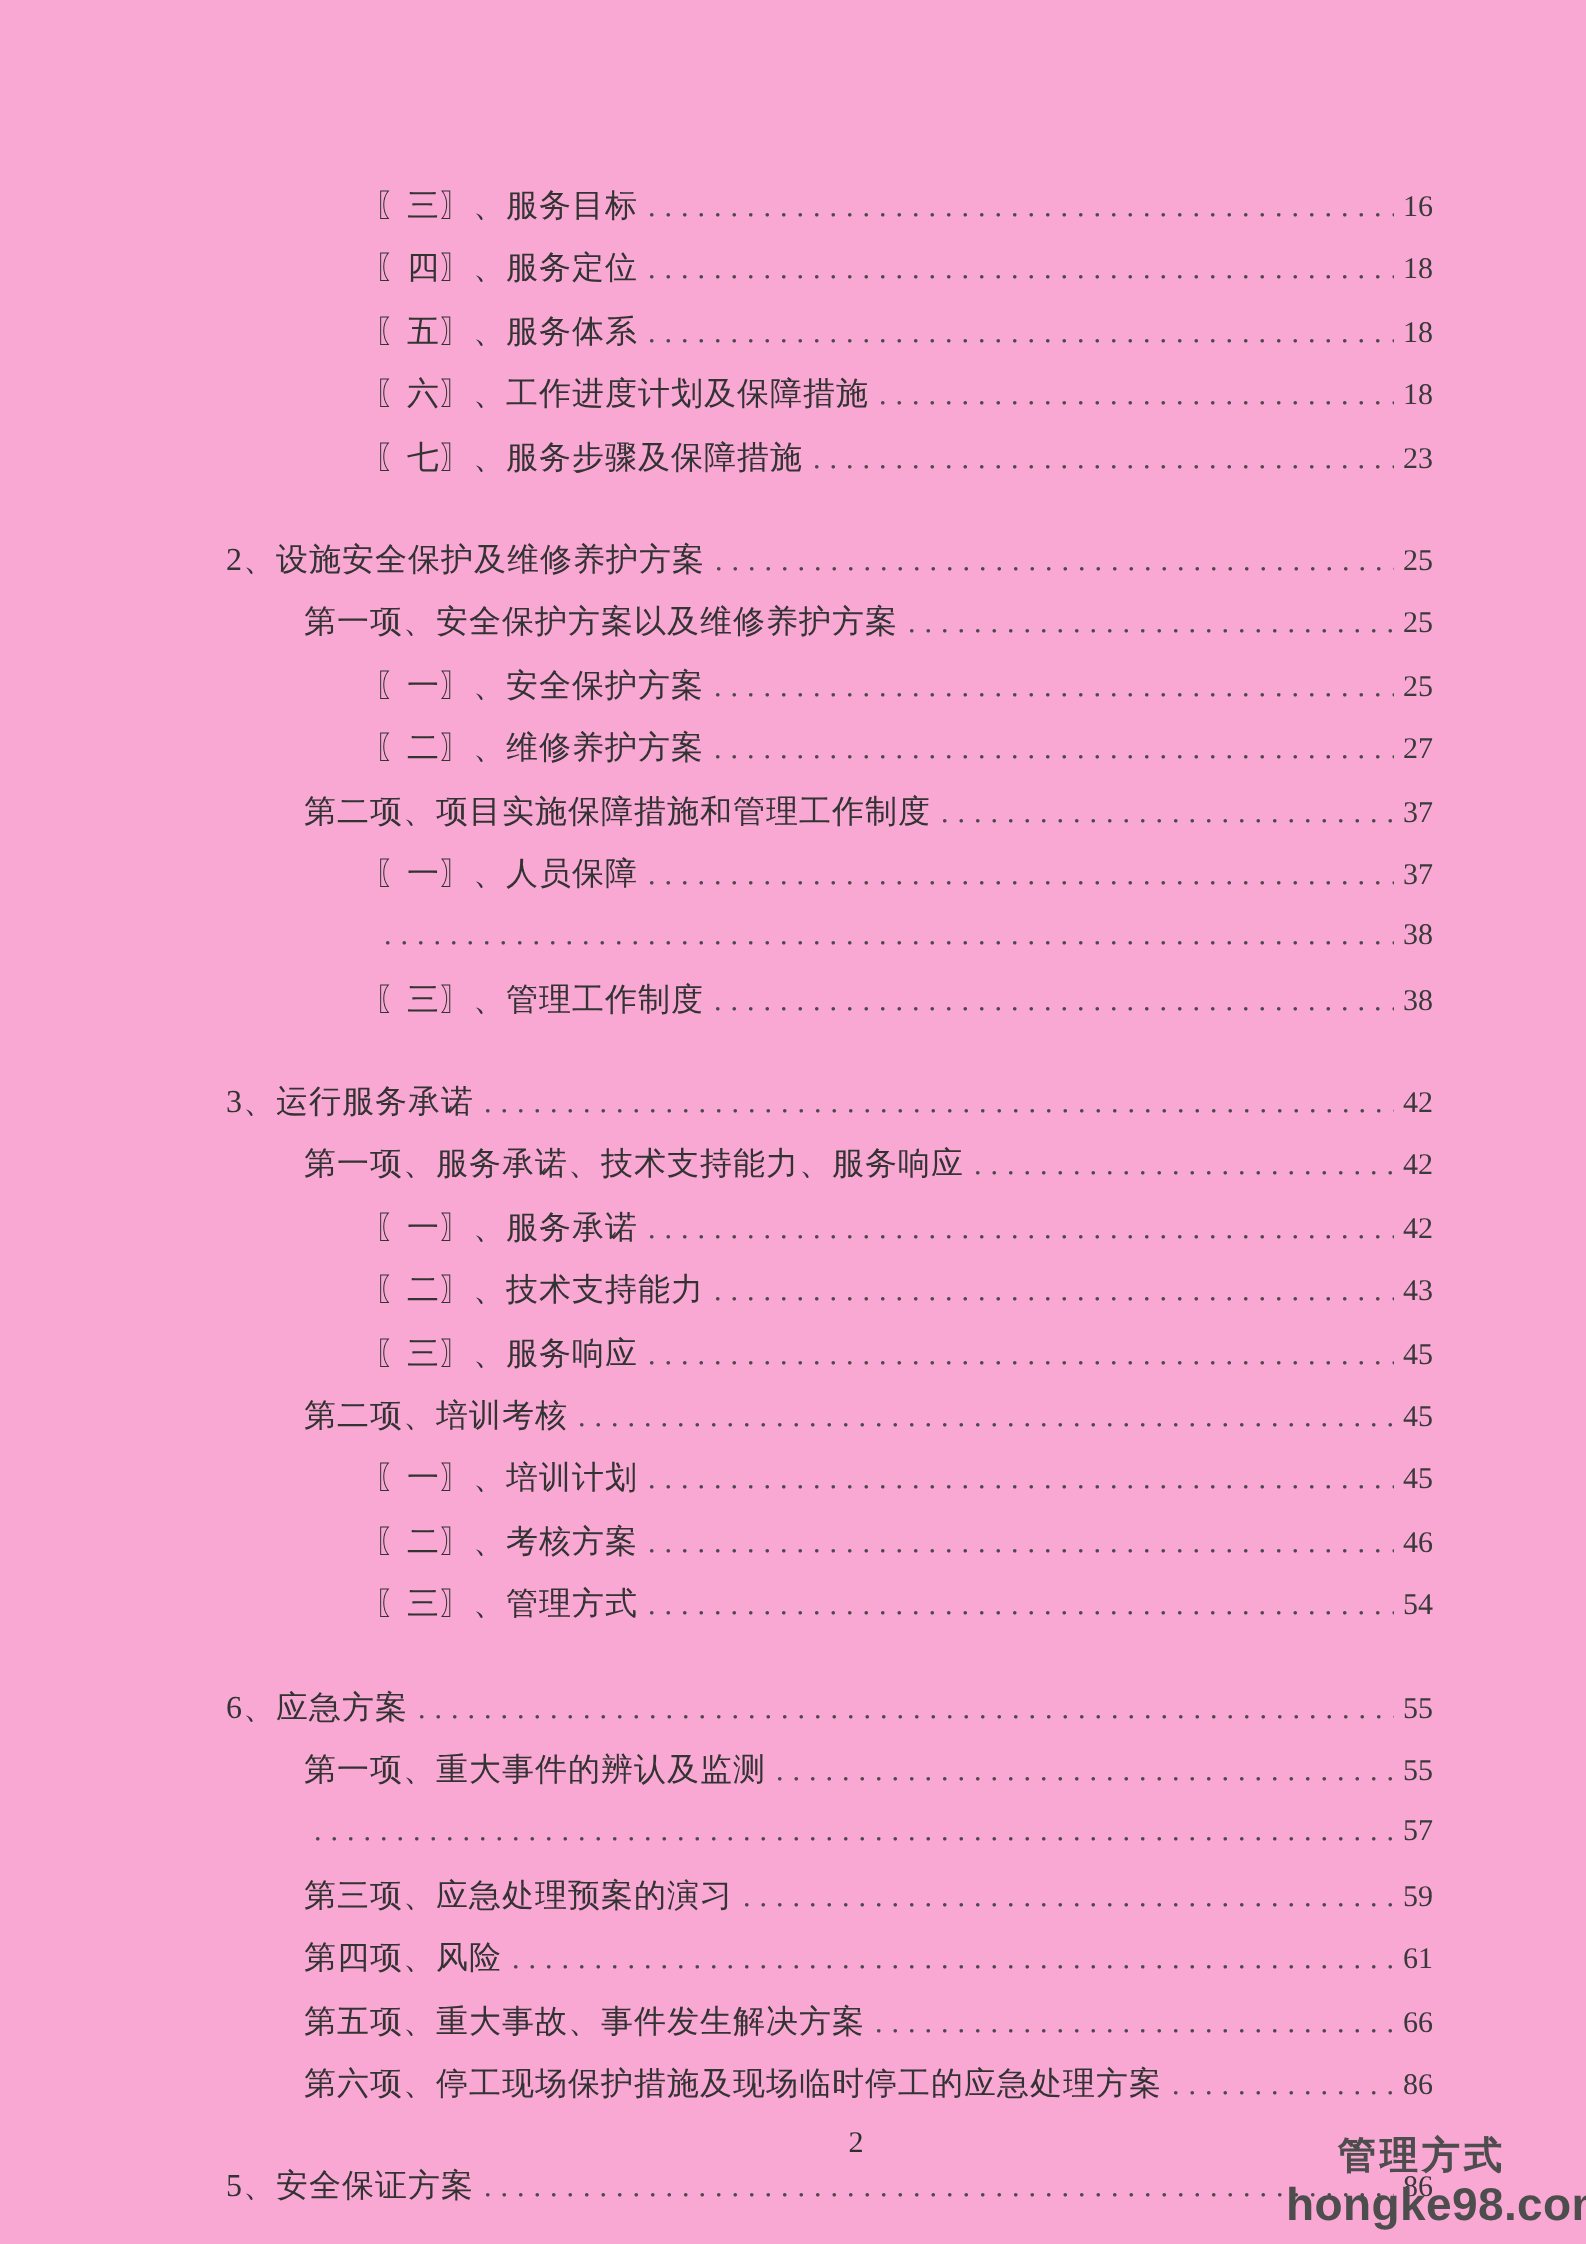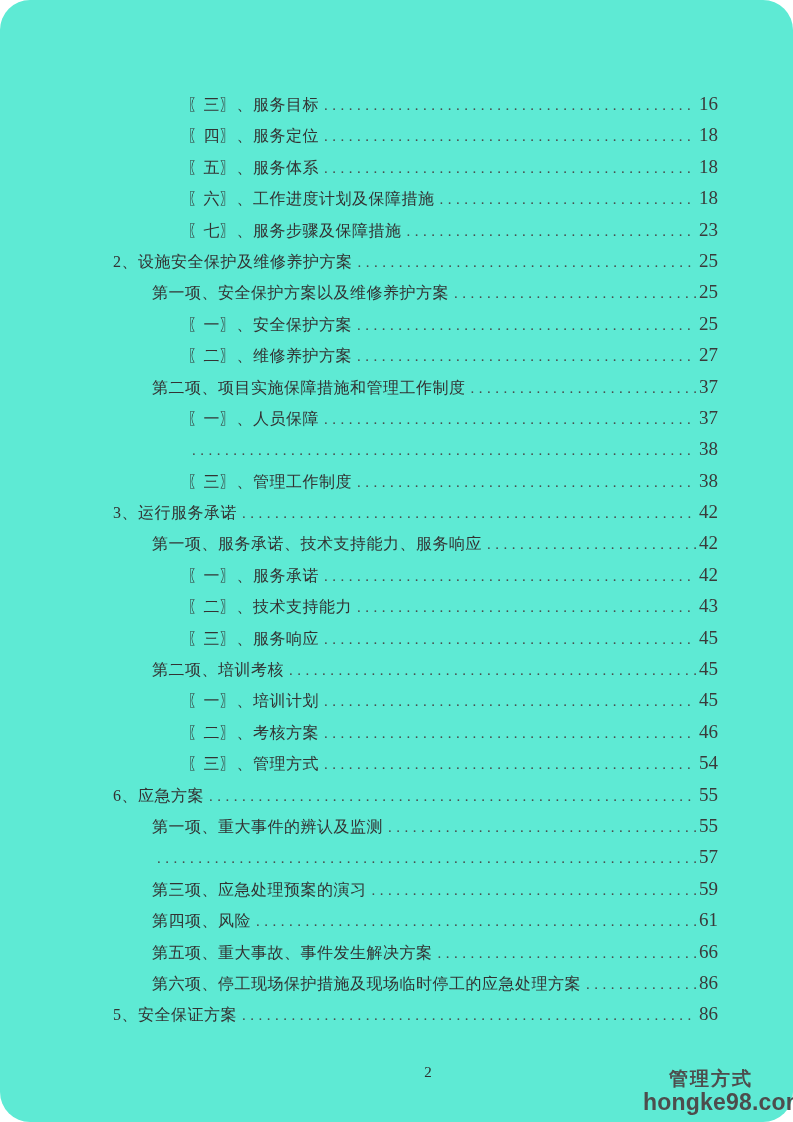--- a/index.html
+++ b/index.html
@@ -8,57 +8,56 @@
     width: 793px;
     height: 1122px;
     position: relative;
     overflow: hidden;
     font-family: "Liberation Serif", "DejaVu Serif", serif;
     color: #333333;
   }
   .page {
     position: absolute;
     inset: 0;
-    background: #5eead4;
-    border-radius: 30px;
+    background: #f9a8d4;
   }
   .toc {
     position: absolute;
     top: 88px;
     left: 113px;
     right: 75px;
   }
   .toc-row {
     display: flex;
     align-items: baseline;
     height: 31.4px;
     line-height: 31.4px;
     font-size: 16px;
     white-space: nowrap;
   }
-  .toc-row.lvl-1 { padding-left: 0; }
+  .toc-row.lvl-1 { padding-left: 0; margin-top: 20px; }
   .toc-row.lvl-2 { padding-left: 39px; }
   .toc-row.lvl-3 { padding-left: 74px; }
   .toc-title {
     color: #333333;
     letter-spacing: 0.5px;
     flex: 0 0 auto;
   }
   .toc-dots {
     flex: 1 1 auto;
     overflow: hidden;
     white-space: nowrap;
     font-size: 15px;
     letter-spacing: 4.5px;
     color: #4a4a4a;
     margin: 0 3px 0 5px;
   }
   .toc-page {
     flex: 0 0 auto;
-    font-size: 19px;
+    font-size: 15px;
     color: #3a3a3a;
     text-align: center;
     min-width: 18px;
   }
   .page-number {
     position: absolute;
     top: 1064px;
     left: 113px;
     width: 630px;
     text-align: center;

